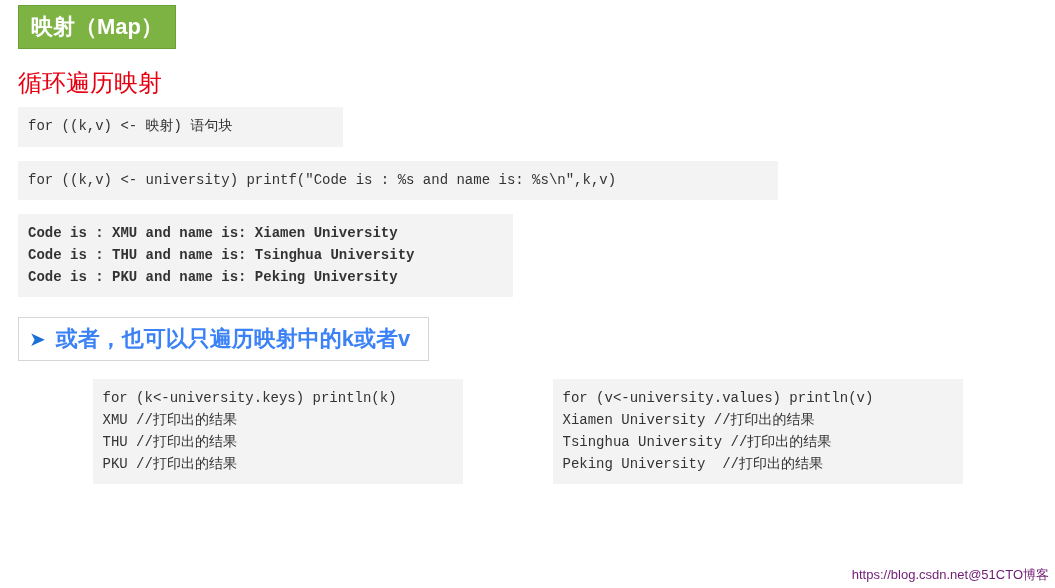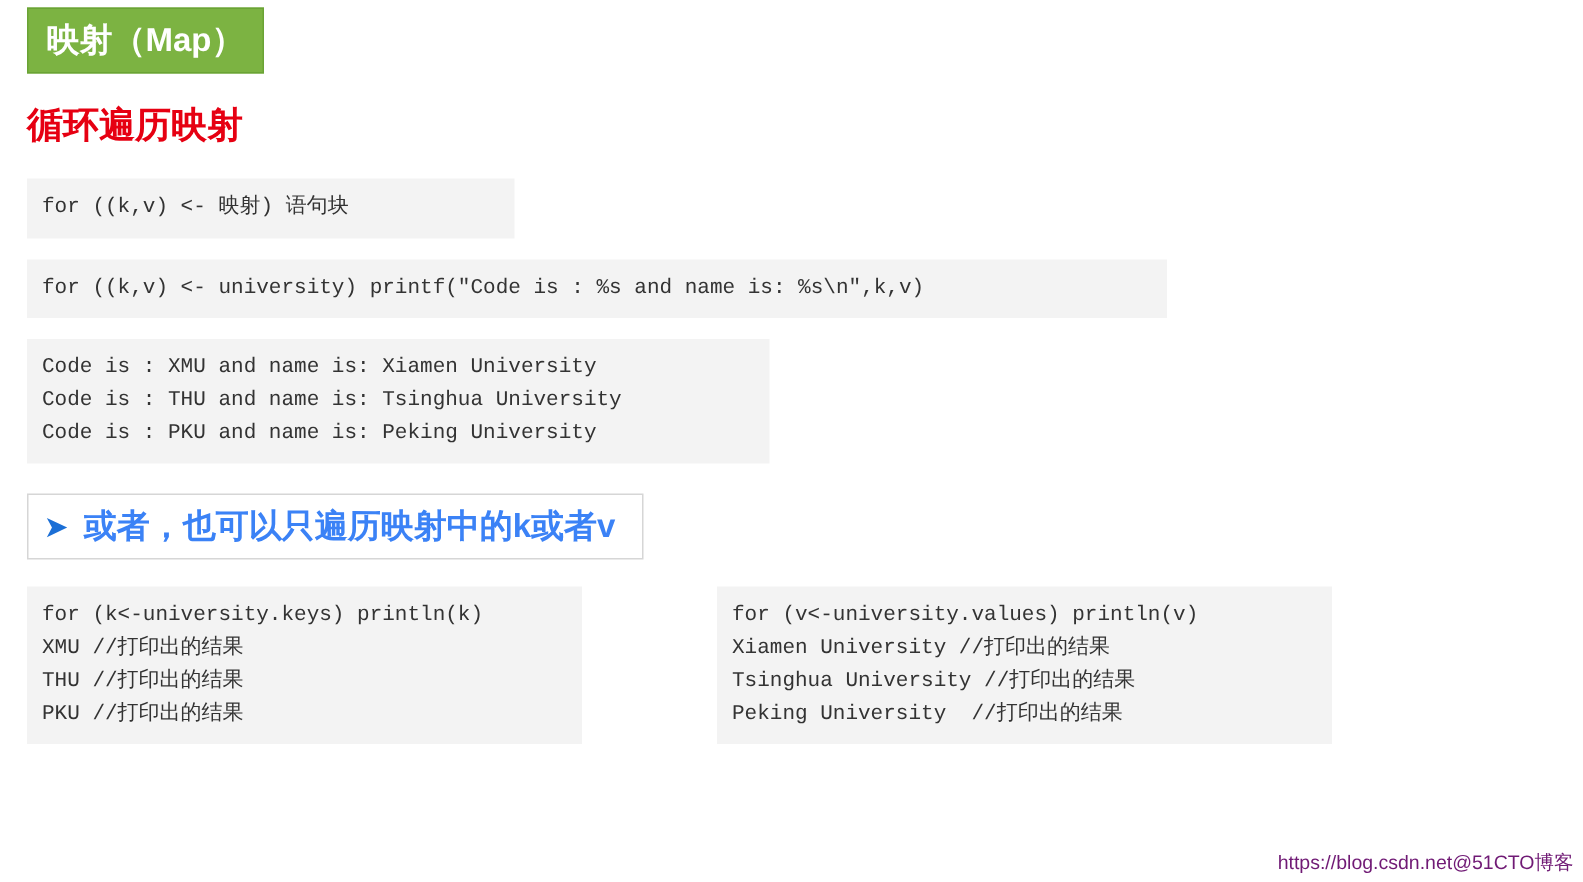--- a/index.html
+++ b/index.html
@@ -21,42 +21,43 @@
       color: #ffffff;
       font-size: 22px;
       font-weight: bold;
       padding: 6px 12px;
       border: 1px solid #6aa335;
       text-align: right;
     }
     .section-heading {
       color: #e60012;
       font-size: 24px;
-      font-weight: bold;
+      font-weight: normal;
       margin-top: 18px;
-      margin-bottom: 20px;
+      margin-bottom: 8px;
     }
     .code-block {
       background: #f3f3f3;
       font-family: "Courier New", Consolas, monospace;
       font-size: 14px;
       color: #333333;
       padding: 9px 10px;
       margin-bottom: 14px;
       line-height: 1.55;
       white-space: pre;
     }
     .code-block.narrow1 {
       width: 325px;
     }
     .code-block.narrow2 {
       width: 760px;
     }
     .code-block.narrow3 {
       width: 495px;
+      font-weight: bold;
     }
     .sub-heading-box {
       border: 1px solid #d6d6d6;
       background: #ffffff;
       display: inline-flex;
       align-items: center;
       padding: 6px 18px 6px 10px;
       margin-top: 6px;
       margin-bottom: 18px;
     }
@@ -66,20 +67,21 @@
       margin-right: 10px;
     }
     .sub-heading-text {
       font-size: 22px;
       font-weight: bold;
       color: #3b82f6;
     }
     .two-col {
       display: flex;
       gap: 90px;
+      justify-content: center;
     }
     .two-col .code-block {
       width: 370px;
       margin-bottom: 0;
     }
     .two-col .code-block.right {
       width: 410px;
     }
     .watermark {
       position: absolute;

